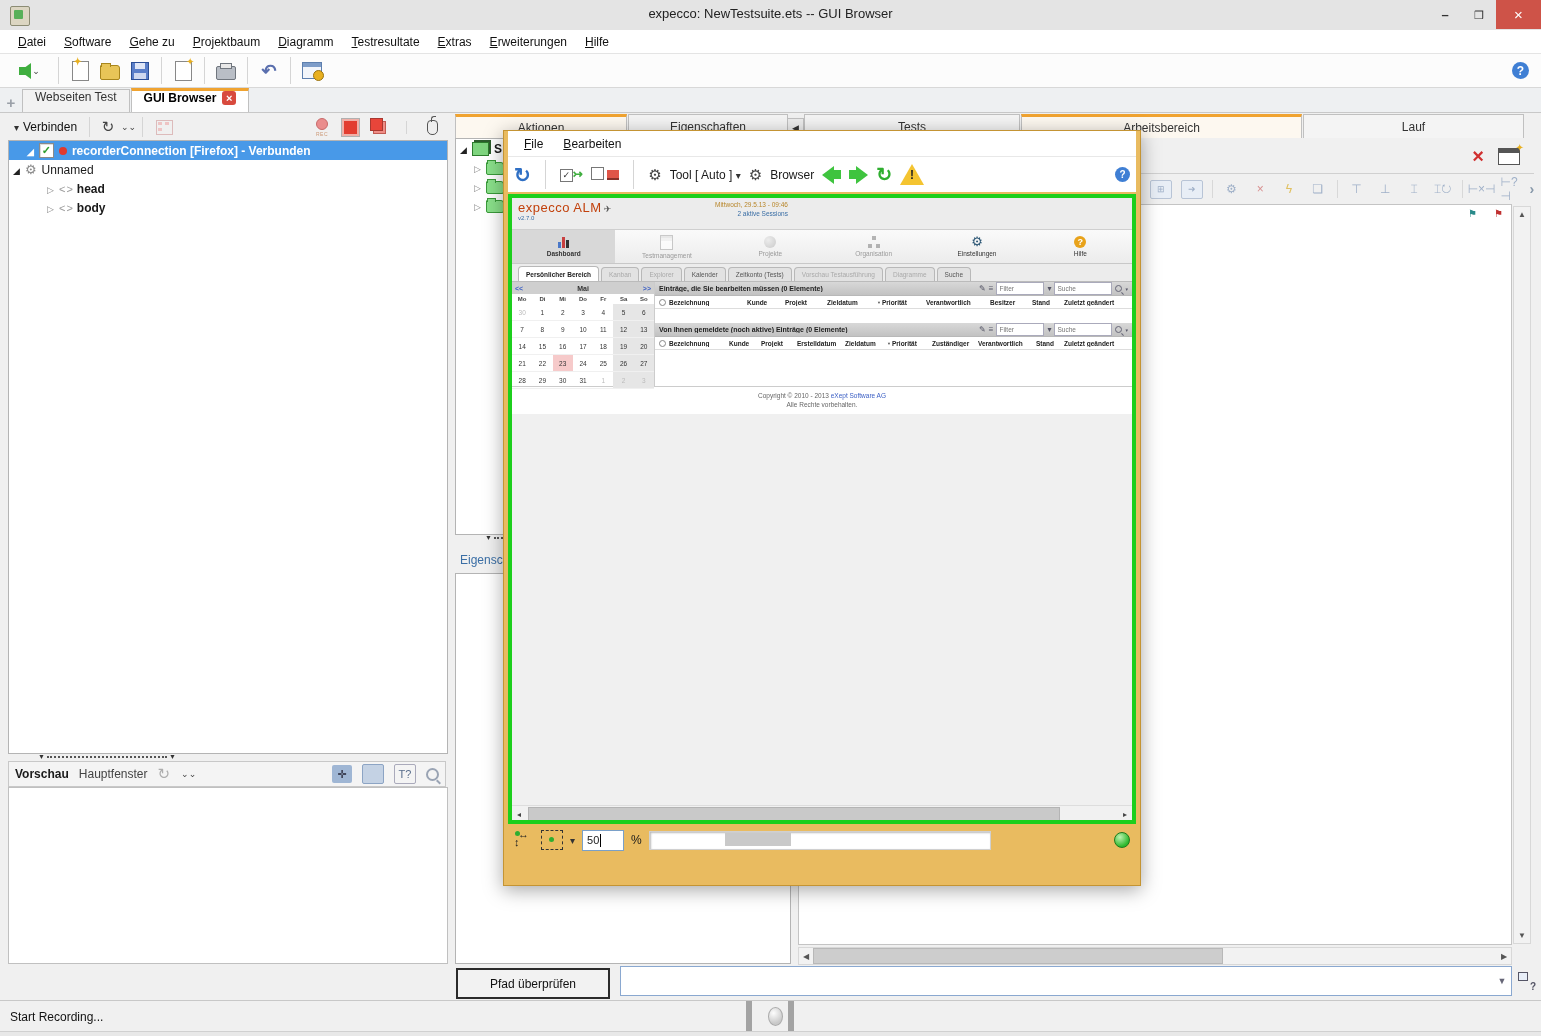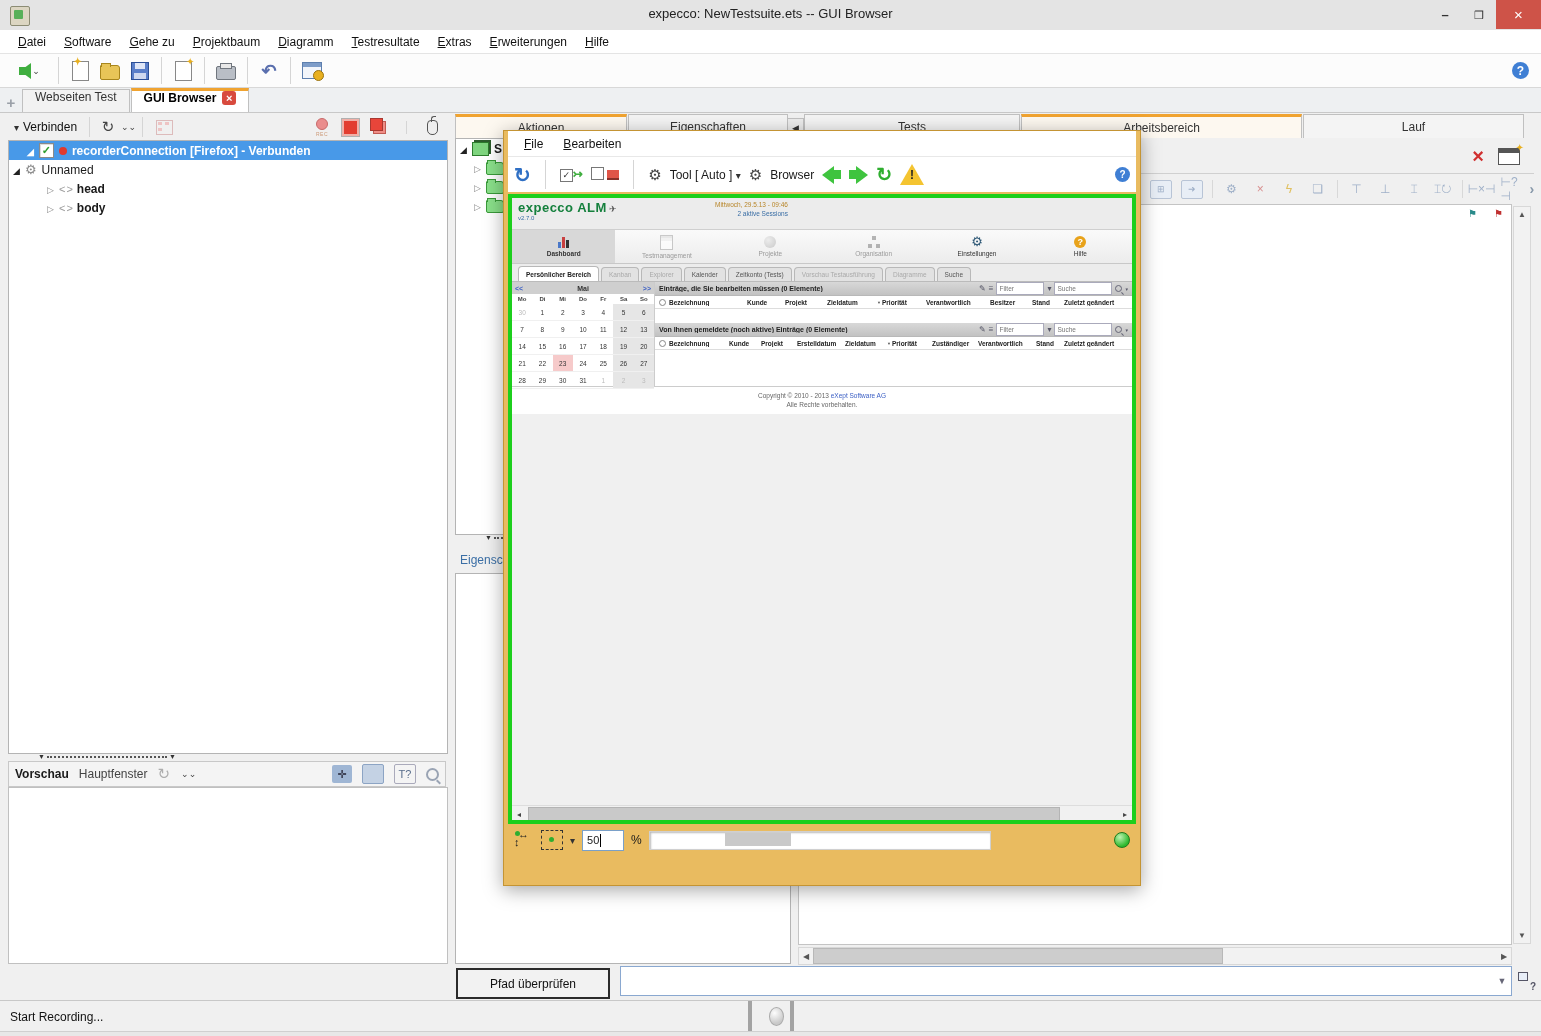--- a/index.html
+++ b/index.html
@@ -137,21 +137,21 @@
   #chkpath{left:456px;top:968px;width:150px;height:27px;background:#f2f2f2;border:2px solid #2b2b2b;display:flex;align-items:center;justify-content:center;font-size:12px;color:#111;}
   #combo{left:620px;top:966px;width:892px;height:30px;background:#fff;border:1px solid #8aa8d0;display:flex;align-items:center;box-sizing:border-box;}
   #combo .val{flex:1;padding-left:6px;}
   #combo .drop{width:18px;color:#667;font-size:9px;text-align:center;}
   .ic-net{left:1518px;top:972px;width:18px;height:18px;position:absolute;color:#556;font-size:10px;}
   .ic-net::before{content:"";position:absolute;left:0;top:0;width:8px;height:7px;background:#e8eef8;border:1px solid #556;}
   .ic-net::after{content:"?";position:absolute;right:0;bottom:-2px;font-weight:bold;}
 
   
   #statusbar{left:0;top:1000px;width:1541px;height:31px;background:#f0f0f0;border-top:1px solid #c8c8c8;display:flex;align-items:stretch;}
-  .scell{display:flex;align-items:center;padding-left:10px;border-right:4px solid #a3a3a3;box-sizing:border-box;color:#111;}
+  .scell{display:flex;align-items:center;padding-left:10px;border-right:6px solid #a3a3a3;box-sizing:border-box;color:#111;}
   .led{width:13px;height:17px;border-radius:50%;background:radial-gradient(circle at 35% 30%,#fdfdfd,#c9c9c9 70%);border:1px solid #aaa;margin:auto;}
   #bottomstrip{left:0;top:1031px;width:1541px;height:5px;background:#e8e8e8;border-top:1px solid #d0d0d0;}
 
   
   #recorder{left:503px;top:130px;width:638px;height:756px;background:#e9bb60;border:1px solid #c49434;box-shadow:0 4px 18px rgba(0,0,0,.35);z-index:10;box-sizing:border-box;}
   #rec-title{height:28px;display:flex;align-items:center;position:relative;}
   #rec-title .ticon{width:16px;height:16px;margin-left:8px;background:#f4f4f4;border:1px solid #888;border-radius:2px;position:relative;}
   #rec-title .ticon::after{content:"";position:absolute;left:2px;top:2px;width:7px;height:7px;border-radius:50%;background:#d84438;}
   #rec-title .ttl{position:absolute;left:0;right:0;text-align:center;font-size:13px;color:#222;}
   #rec-title .btns{margin-left:auto;display:flex;align-items:center;height:28px;}
@@ -171,21 +171,21 @@
   .minicb{width:11px;height:11px;border:1px solid #777;background:#fff;display:inline-flex;align-items:center;justify-content:center;font-size:9px;}
   .minicb.on::before{content:"✓";color:#333;}
   .brancharr{color:#3fae3f;font-size:12px;font-weight:bold;}
   .redflagico{width:12px;height:8px;background:#e05548;border-bottom:2px solid #883028;}
 
   
   #webview{margin:2px 4px 0 4px;border:4px solid #1ccf1c;background:#fff;height:622px;position:relative;overflow:hidden;}
   .alm{font-size:8px;color:#222;}
   #alm-head{height:32px;background:#ececec;border-bottom:1px solid #cfcfcf;display:flex;box-sizing:border-box;padding:2px 6px;}
   .almlogo{width:150px;}
-  .almlogo .big{font-size:13px;font-weight:bold;color:#15803d;letter-spacing:.5px;}
+  .almlogo .big{font-size:13px;font-weight:normal;color:#c2410c;letter-spacing:.5px;}
   .almlogo .plane{color:#555;font-size:9px;}
   .almlogo .sub{font-size:6px;color:#3a6ea5;}
   .almmid{flex:1;display:flex;flex-direction:column;gap:2px;padding-top:2px;}
   .almmid .r1{display:flex;align-items:center;gap:4px;}
   .pfl{font-weight:bold;font-size:7.5px;}
   .pfsel{width:110px;height:11px;background:#fff;border:1px solid #9aa8bc;font-size:7px;color:#333;display:flex;align-items:center;padding:0 3px;justify-content:space-between;}
   .pfsel .a{font-size:6px;color:#667;}
   .tinycb{width:7px;height:7px;border:1px solid #777;background:#fff;display:inline-flex;align-items:center;justify-content:center;font-size:6px;}
   .tinycb::before{content:"✓";color:#333;}
   .userline{font-size:7px;color:#3a6ea5;text-align:center;}

